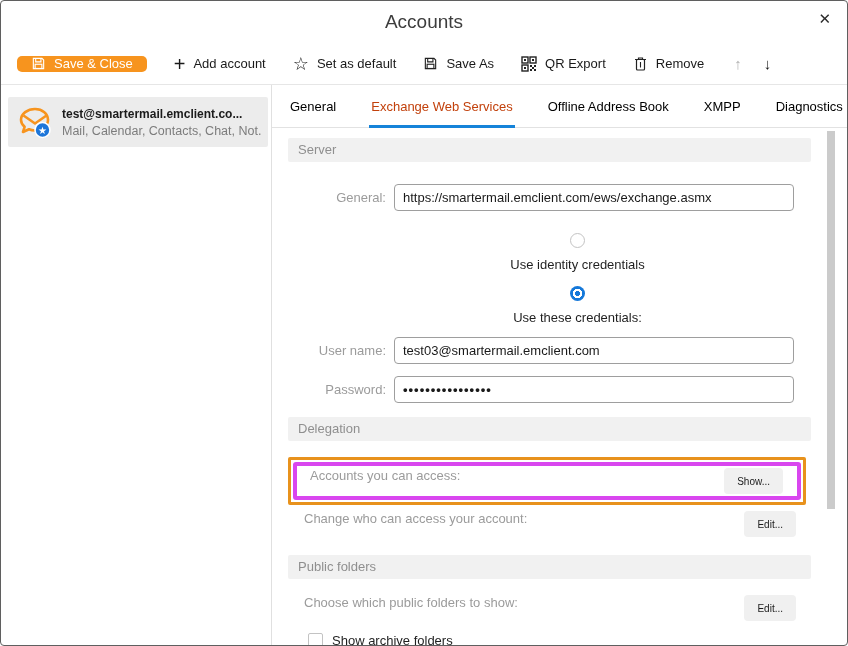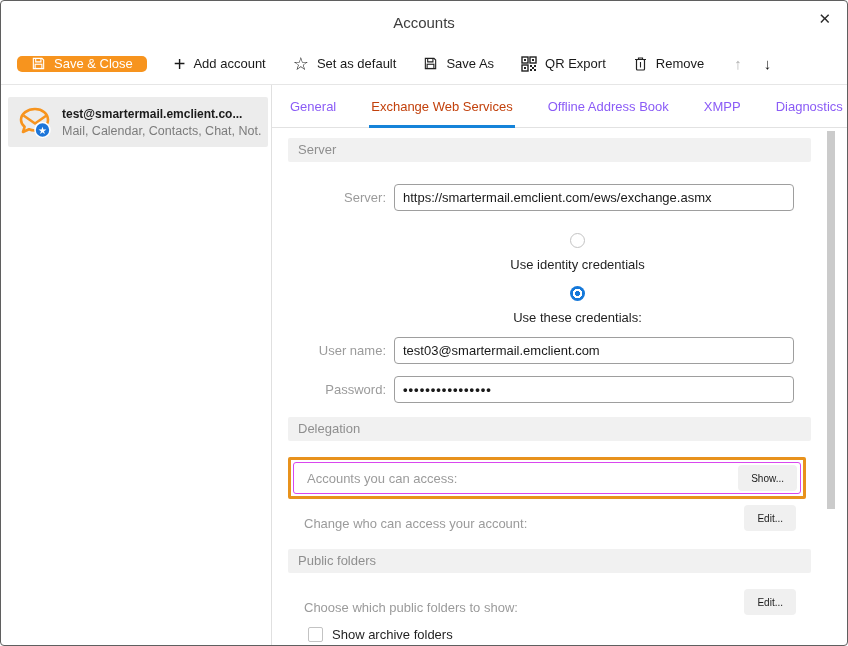--- a/index.html
+++ b/index.html
@@ -4,21 +4,21 @@
 <style>
   * { box-sizing: border-box; margin: 0; padding: 0; }
   html,body { width:848px; height:646px; background:#fff; }
   body { font-family:"Liberation Sans", sans-serif; font-size:13px; color:#1a1a1a; }
 
   .window { width:848px; height:646px; border:1px solid #5f5f5f; border-radius:4px;
             background:#fff; position:relative; overflow:hidden; }
 
   
   .titlebar { height:42px; position:relative; display:flex; align-items:center; justify-content:center; }
-  .titlebar .title { font-size:15px; color:#3d3d3d; }
+  .titlebar .title { font-size:19px; color:#3d3d3d; }
   .close-btn { position:absolute; right:16px; top:10px; font-size:15px; color:#2b2b2b; cursor:pointer; line-height:1; }
 
   
   .toolbar { height:42px; display:flex; align-items:center; padding:0 16px;
              border-bottom:1px solid #e6e6e6; }
   .btn-primary { background:#F7941E; color:#fff; border:none; border-radius:5px;
                  height:16px; padding:0 14px; display:flex; align-items:center; gap:8px;
                  font-size:13px; font-family:inherit; cursor:pointer; }
   .tool-item { display:flex; align-items:center; gap:8px; margin-left:27px; cursor:pointer; color:#1a1a1a; }
   .tool-item .glyph { font-size:17px; line-height:1; }
@@ -31,46 +31,46 @@
   .sidebar { width:271px; border-right:1px solid #e0e0e0; padding-top:12px; flex:none; }
   .account-item { margin:0 3px 0 7px; height:50px; background:#ececec; border-radius:2px;
                   display:flex; align-items:center; padding:0 6px 0 8px; gap:8px; cursor:pointer; }
   .account-texts { overflow:hidden; }
   .account-name { font-weight:bold; font-size:12px; color:#1b1b1b; white-space:nowrap; }
   .account-services { font-size:12.5px; color:#7c7c7c; white-space:nowrap; margin-top:3px; }
 
   .content { flex:1; position:relative; }
   .tabsbar { height:43px; display:flex; align-items:stretch; padding-left:16px; gap:31px;
              border-bottom:1px solid #e2e2e2; }
-  .tab { display:flex; align-items:center; position:relative; color:#8b5cf6; cursor:pointer; padding:0 2px; }
+  .tab { display:flex; align-items:center; position:relative; color:#000000; cursor:pointer; padding:0 2px; }
   .tab.active { color:#c2410c; }
   .tab.active::after { content:""; position:absolute; left:0; right:0; bottom:-1px; height:3px; background:#1583D9; }
 
   .scrollarea { padding:10px 0 0 16px; height:518px; overflow:hidden; }
 
   .section-bar { width:523px; background:#f1f1f1; border-radius:2px; height:24px;
                  line-height:24px; padding:0 10px; color:#8f8f8f; }
   .frow { display:flex; align-items:center; }
   .flabel { width:98px; text-align:right; color:#9b9b9b; margin-right:8px; flex:none; }
   .tinput { width:400px; height:27px; border:1px solid #9e9e9e; border-radius:4px;
             padding:0 8px; font-size:13px; color:#1a1a1a; font-family:inherit; background:#fff; outline:none; }
   .pwd { letter-spacing:1px; font-weight:bold; }
 
   .radio-row { display:flex; align-items:center; gap:9px; margin-left:20px; color:#1f1f1f; cursor:pointer;flex-direction:column; }
   .radio { width:15px; height:15px; border-radius:50%; border:1px solid #c3c3c3; background:#fff; flex:none; }
   .radio.checked { border:none;
      background:radial-gradient(circle, #1578D9 0 2.6px, #ffffff 2.7px 4.6px, #1578D9 4.7px 100%); }
 
   .annotation { width:518px; border:3px solid #E8921C; border-radius:2px; padding:2px; }
-  .access-row { border:1px solid #d946ef; border-radius:3px; display:flex; align-items:center;
-                padding:2px 3px 2px 13px; }
+  .access-row { border:4px solid #d946ef; border-radius:3px; display:flex; 
+                padding:2px 14px 2px 13px; }
   .access-row .rlabel { flex:1; color:#9b9b9b; }
   .gray-btn { background:#f0f0f0; border:none; border-radius:4px; height:26px; padding:0 13px;
               font-size:10px; font-family:inherit; color:#1a1a1a; cursor:pointer; }
-  .btn-row { width:508px; display:flex; align-items:flex-end; justify-content:space-between;
+  .btn-row { width:508px; display:flex; align-items:flex-start; justify-content:space-between;
              padding-left:16px; color:#9b9b9b;gap:32px; }
 
   .check-row { display:flex; align-items:center; gap:9px; margin-left:20px; color:#1f1f1f; cursor:pointer; }
   .checkbox { width:15px; height:15px; border:1px solid #c3c3c3; border-radius:2px; background:#fff; flex:none; }
 
   .scroll-thumb { position:absolute; right:12px; top:130px; width:8px; height:378px; background:#cbcbcb; } .mt12{margin-top:12px;} .mt14{margin-top:14px;} .mt16{margin-top:16px;}
   .mt18{margin-top:18px;} .mt22{margin-top:22px;} .mt6{margin-top:6px;}
 </style>
 </head>
 <body>
@@ -175,21 +175,21 @@
         <div class="tab">Offline Address Book</div>
         <div class="tab">XMPP</div>
         <div class="tab">Diagnostics</div>
       </div>
 
       <div class="scrollarea">
 
         <div class="section-bar">Server</div>
 
         <div class="frow mt22">
-          <span class="flabel">Server:</span>
+          <span class="flabel">General:</span>
           <input class="tinput" value="https://smartermail.emclient.com/ews/exchange.asmx" style="">
         </div>
 
 
         <div class="radio-row mt22">
           <span class="radio"></span>
           <span>Use identity credentials</span>
         </div>
 
         <div class="radio-row mt14">

